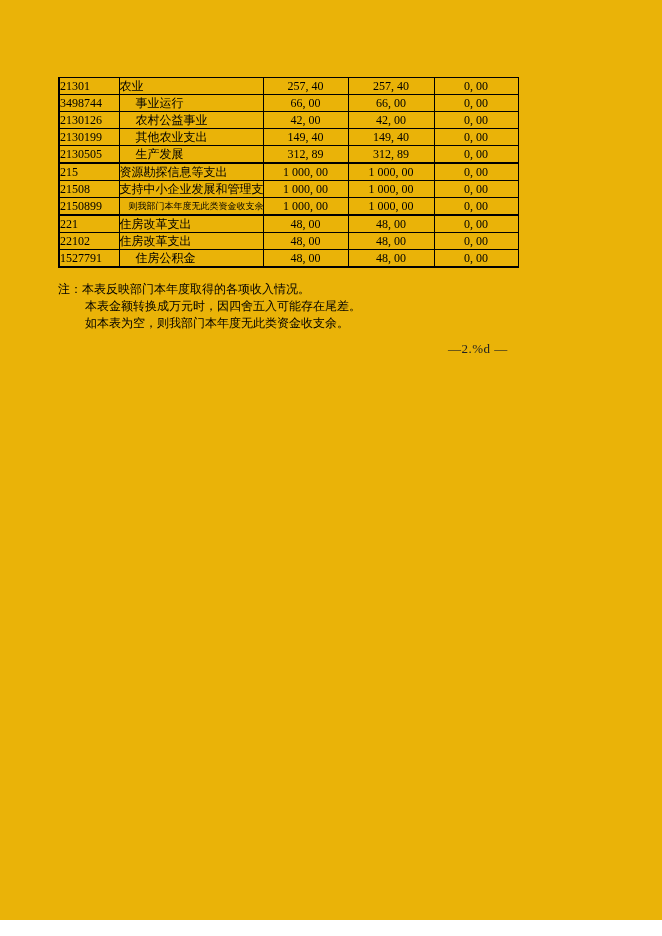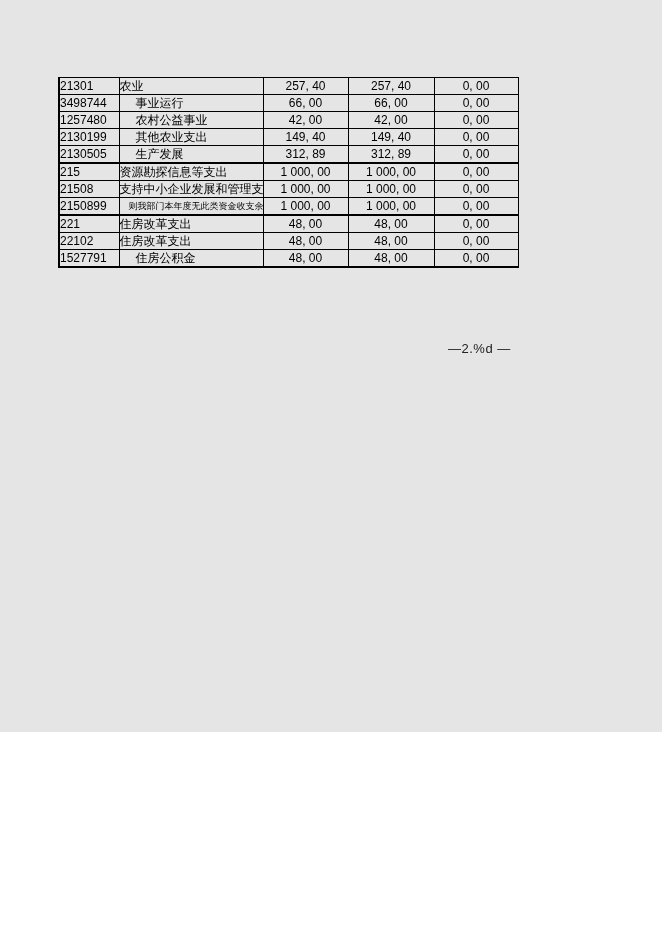--- a/index.html
+++ b/index.html
@@ -1,20 +1,20 @@
 <!DOCTYPE html>
 <html><head>
 <meta charset="utf-8">
 <style>
   html,body{margin:0;padding:0;background:#fff;}
   .page{
     position:relative;
-    width:662px;height:732px;
-    background:#e5e5e5;
-    font-family:Liberation Sans, sans-serif;
+    width:662px;height:920px;
+    background:#eab308;
+    font-family:Liberation Serif, serif;
     color:#000;
     overflow:hidden;
   }
   table.budget{
     position:absolute;left:58px;top:77px;
     width:459px;
     border-collapse:collapse;
     table-layout:fixed;
   }
   table.budget tr{height:17px;}
@@ -69,21 +69,21 @@
         <td class="num">0, 00</td>
       </tr>
       <tr>
         <td class="code">3498744</td>
         <td class="name indent">事业运行</td>
         <td class="num">66, 00</td>
         <td class="num">66, 00</td>
         <td class="num">0, 00</td>
       </tr>
       <tr>
-        <td class="code">1257480</td>
+        <td class="code">2130126</td>
         <td class="name indent">农村公益事业</td>
         <td class="num">42, 00</td>
         <td class="num">42, 00</td>
         <td class="num">0, 00</td>
       </tr>
       <tr>
         <td class="code">2130199</td>
         <td class="name indent">其他农业支出</td>
         <td class="num">149, 40</td>
         <td class="num">149, 40</td>
@@ -134,16 +134,21 @@
       <tr>
         <td class="code">1527791</td>
         <td class="name indent">住房公积金</td>
         <td class="num">48, 00</td>
         <td class="num">48, 00</td>
         <td class="num">0, 00</td>
       </tr>
     </tbody>
   </table>
 
+  <div class="notes">
+    <div><span>注：</span><span>本表反映部门本年度取得的各项收入情况。</span></div>
+    <div class="cont">本表金额转换成万元时，因四舍五入可能存在尾差。</div>
+    <div class="cont">如本表为空，则我部门本年度无此类资金收支余。</div>
+  </div>
 
   <div class="page-footer">—2.%d —</div>
 
 </div>
 
 </body></html>

